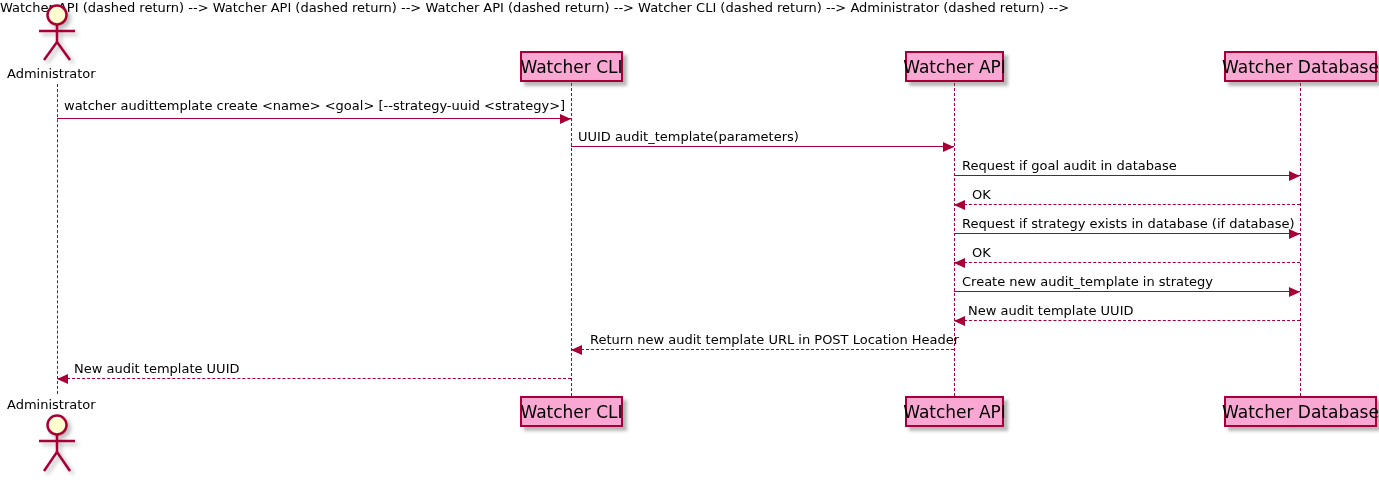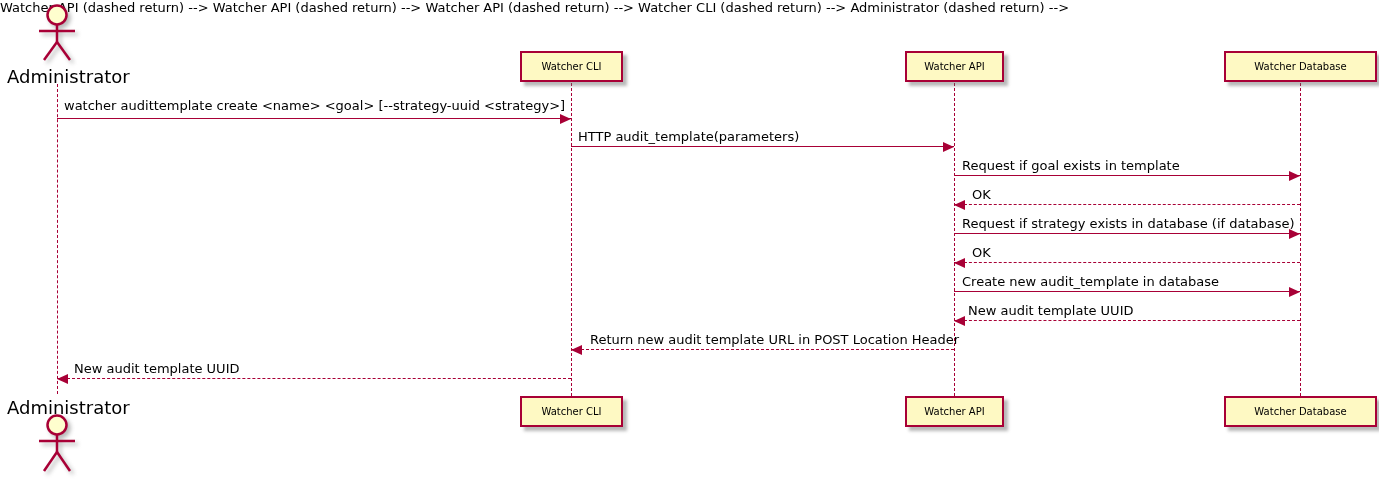--- a/index.html
+++ b/index.html
@@ -6,27 +6,27 @@
   .diagram {
     position:relative; width:1379px; height:483px;
     font-family:"DejaVu Sans", sans-serif; font-size:13px; color:#000;
     background:#ffffff; overflow:hidden;
   }
   .lifeline {
     position:absolute; width:0; border-left:1px dashed #A80036;
   }
   .participant {
     position:absolute; height:31px; box-sizing:border-box;
-    background:#fef9c3; border:2px solid #A80036;
+    background:#f9a8d4; border:2px solid #A80036;
     box-shadow:4px 4px 3px rgba(100,100,100,0.45);
     display:flex; align-items:center; justify-content:center;
-    font-size:10px; color:#000; white-space:nowrap;
+    font-size:17px; color:#000; white-space:nowrap;
   }
   .actor-label {
-    position:absolute; font-size:18px; color:#000; white-space:nowrap;
+    position:absolute; font-size:13px; color:#000; white-space:nowrap;
   }
   .actor-svg { position:absolute; filter:drop-shadow(3px 3px 2px rgba(100,100,100,0.45)); }
   .msg-label {
     position:absolute; font-size:13px; color:#000; white-space:nowrap; height:15px; line-height:15px;
   }
   .msg-line { position:absolute; height:0; }
   .msg-line.solid  { border-top:1px solid  #A80036; }
   .msg-line.dashed { border-top:1px dashed #A80036; }
   .head { position:absolute; width:0; height:0; top:-5px; }
   .head.right { right:0; border-top:5px solid transparent; border-bottom:5px solid transparent; border-left:11px solid #A80036; }
@@ -73,27 +73,27 @@
   <div class="participant" style="left:905px; top:396px; width:99px;">Watcher API</div>
   <div class="participant" style="left:1224px; top:396px; width:153px;">Watcher Database</div>
 
   
   <div class="msg-label" style="left:64px; top:98px;">watcher audittemplate create &lt;name&gt; &lt;goal&gt; [--strategy-uuid &lt;strategy&gt;]</div>
   <div class="msg-line solid" style="left:57px; top:118px; width:514px;">
     <span class="head right"></span>
   </div>
 
   
-  <div class="msg-label" style="left:578px; top:129px;">HTTP audit_template(parameters)</div>
+  <div class="msg-label" style="left:578px; top:129px;">UUID audit_template(parameters)</div>
   <div class="msg-line solid" style="left:571px; top:146px; width:383px;">
     <span class="head right"></span>
   </div>
 
   
-  <div class="msg-label" style="left:962px; top:158px;">Request if goal exists in template</div>
+  <div class="msg-label" style="left:962px; top:158px;">Request if goal audit in database</div>
   <div class="msg-line solid" style="left:954px; top:175px; width:346px;">
     <span class="head right"></span>
   </div>
 
    Watcher API (dashed return) --&gt;
   <div class="msg-label" style="left:972px; top:187px;">OK</div>
   <div class="msg-line dashed" style="left:954px; top:204px; width:346px;">
     <span class="head left"></span>
   </div>
 
@@ -103,21 +103,21 @@
     <span class="head right"></span>
   </div>
 
    Watcher API (dashed return) --&gt;
   <div class="msg-label" style="left:972px; top:245px;">OK</div>
   <div class="msg-line dashed" style="left:954px; top:262px; width:346px;">
     <span class="head left"></span>
   </div>
 
   
-  <div class="msg-label" style="left:962px; top:274px;">Create new audit_template in database</div>
+  <div class="msg-label" style="left:962px; top:274px;">Create new audit_template in strategy</div>
   <div class="msg-line solid" style="left:954px; top:291px; width:346px;">
     <span class="head right"></span>
   </div>
 
    Watcher API (dashed return) --&gt;
   <div class="msg-label" style="left:968px; top:303px;">New audit template UUID</div>
   <div class="msg-line dashed" style="left:954px; top:320px; width:346px;">
     <span class="head left"></span>
   </div>
 

